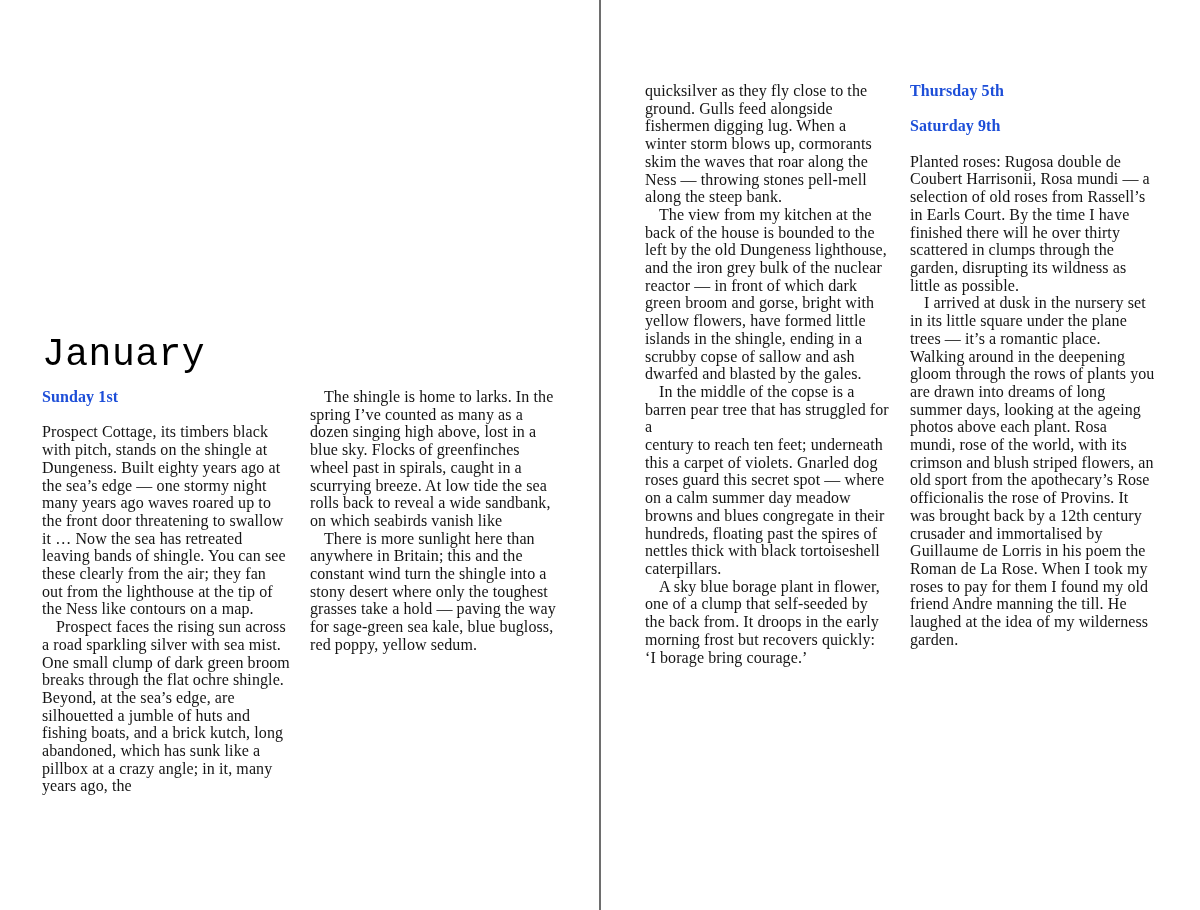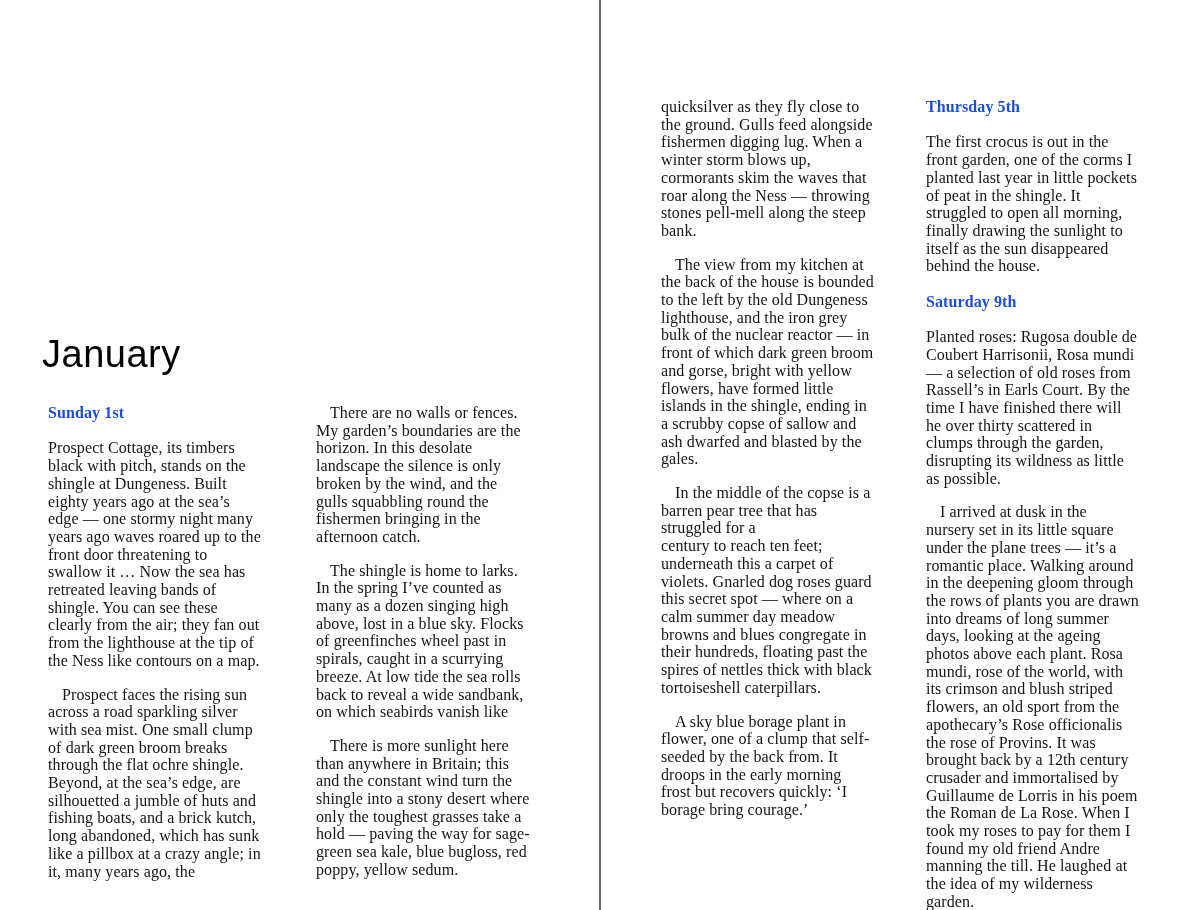--- a/index.html
+++ b/index.html
@@ -24,47 +24,47 @@
     top: 0;
     width: 2px;
     height: 910px;
     background: #6e6e6e;
   }
   .chapter-title {
     position: absolute;
     left: 42px;
     top: 334px;
     margin: 0;
-    font-family: Liberation Sans, sans-serif;
+    font-family: Liberation Mono, monospace;
     font-weight: 400;
     font-size: 38px;
     line-height: 1.1;
     letter-spacing: 0.5px;
     color: #000000;
   }
   .columns {
     position: absolute;
     display: flex;
   }
   .columns-left {
-    left: 32px;
+    left: 42px;
     top: 388px;
     width: 516px;
     gap: 20px;
   }
   .columns-right {
     left: 645px;
     top: 82px;
     width: 510px;
     gap: 20px;
   }
   .columns-left .col { flex: 0 0 248px; width: 248px; }
   .columns-right .col { flex: 0 0 245px; width: 245px; }
   .col p, .col h3 {
-    margin: 16px;
+    margin: 0;
     font-size: 16px;
     line-height: 17.7px;
     letter-spacing: 0.1px;
     white-space: pre-line;
     text-align: left;
   }
   .col h3.date-heading {
     font-weight: 700;
     margin-bottom: 17.7px;
     color: #1d4ed8;
@@ -83,41 +83,39 @@
 
   <div>
     <h1 class="chapter-title">January</h1>
     <div class="columns columns-left">
       <div class="col">
           <h3 class="date-heading">Sunday 1st</h3>
           <p class="para">Prospect Cottage, its timbers black with pitch, stands on the shingle at Dungeness. Built eighty years ago at the sea’s edge — one stormy night many years ago waves roared up to the front door threatening to swallow it … Now the sea has retreated leaving bands of shingle. You can see these clearly from the air; they fan out from the lighthouse at the tip of the Ness like contours on a map.</p>
           <p class="para indent">Prospect faces the rising sun across a road sparkling silver with sea mist. One small clump of dark green broom breaks through the flat ochre shingle. Beyond, at the sea’s edge, are silhouetted a jumble of huts and fishing boats, and a brick kutch, long abandoned, which has sunk like a pillbox at a crazy angle; in it, many years ago, the</p>
         </div>
       <div class="col">
-          <p class="para indent">There are no walls or fences. My garden’s boundaries are the horizon. In this desolate landscape the silence is only broken by the wind, and the gulls squabbling round the fishermen bringing in the afternoon catch.</p>
           <p class="para indent">The shingle is home to larks. In the spring I’ve counted as many as a dozen singing high above, lost in a blue sky. Flocks of greenfinches wheel past in spirals, caught in a scurrying breeze. At low tide the sea rolls back to reveal a wide sandbank, on which seabirds vanish like</p>
           <p class="para indent">There is more sunlight here than anywhere in Britain; this and the constant wind turn the shingle into a stony desert where only the toughest grasses take a hold — paving the way for sage-green sea kale, blue bugloss, red poppy, yellow sedum.</p>
         </div>
     </div>
   </div>
 
   <div class="page-divider"></div>
 
   <div>
     <div class="columns columns-right">
       <div class="col">
           <p class="para">quicksilver as they fly close to the ground. Gulls feed alongside fishermen digging lug. When a winter storm blows up, cormorants skim the waves that roar along the Ness — throwing stones pell-mell along the steep bank.</p>
           <p class="para indent">The view from my kitchen at the back of the house is bounded to the left by the old Dungeness lighthouse, and the iron grey bulk of the nuclear reactor — in front of which dark green broom and gorse, bright with yellow flowers, have formed little islands in the shingle, ending in a scrubby copse of sallow and ash dwarfed and blasted by the gales.</p>
           <p class="para indent">In the middle of the copse is a barren pear tree that has struggled for a
 century to reach ten feet; underneath this a carpet of violets. Gnarled dog roses guard this secret spot — where on a calm summer day meadow browns and blues congregate in their hundreds, floating past the spires of nettles thick with black tortoiseshell caterpillars.</p>
           <p class="para indent">A sky blue borage plant in flower, one of a clump that self-seeded by the back from. It droops in the early morning frost but recovers quickly: ‘I borage bring courage.’</p>
         </div>
       <div class="col">
           <h3 class="date-heading">Thursday 5th</h3>
-          <p class="para">The first crocus is out in the front garden, one of the corms I planted last year in little pockets of peat in the shingle. It struggled to open all morning, finally drawing the sunlight to itself as the sun disappeared behind the house.</p>
           <h3 class="date-heading">Saturday 9th</h3>
           <p class="para">Planted roses: Rugosa double de Coubert Harrisonii, Rosa mundi — a selection of old roses from Rassell’s in Earls Court. By the time I have finished there will he over thirty scattered in clumps through the garden, disrupting its wildness as little as possible.</p>
           <p class="para indent">I arrived at dusk in the nursery set in its little square under the plane trees — it’s a romantic place. Walking around in the deepening gloom through the rows of plants you are drawn into dreams of long summer days, looking at the ageing photos above each plant. Rosa mundi, rose of the world, with its crimson and blush striped flowers, an old sport from the apothecary’s Rose officionalis the rose of Provins. It was brought back by a 12th century crusader and immortalised by Guillaume de Lorris in his poem the Roman de La Rose. When I took my roses to pay for them I found my old friend Andre manning the till. He laughed at the idea of my wilderness garden.</p>
         </div>
     </div>
   </div>
 
 </div>
 
 </body></html>

